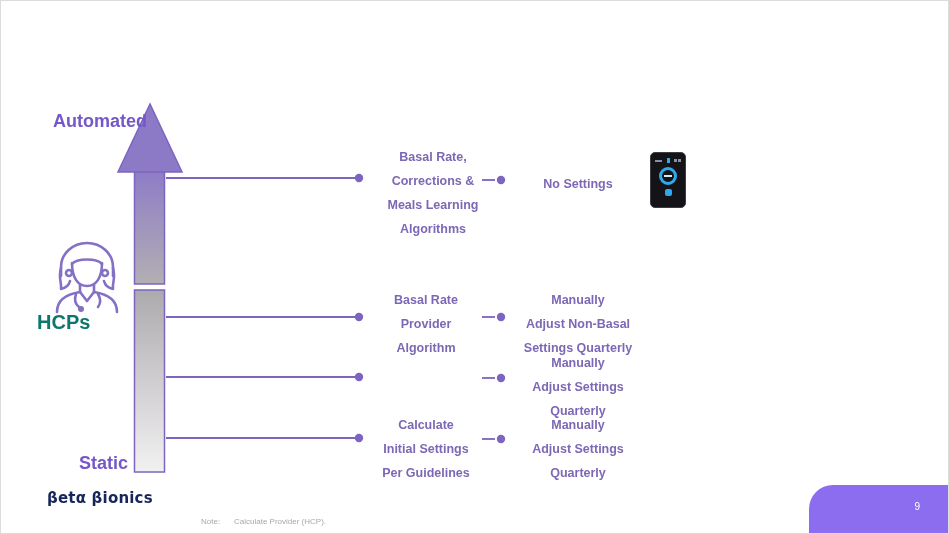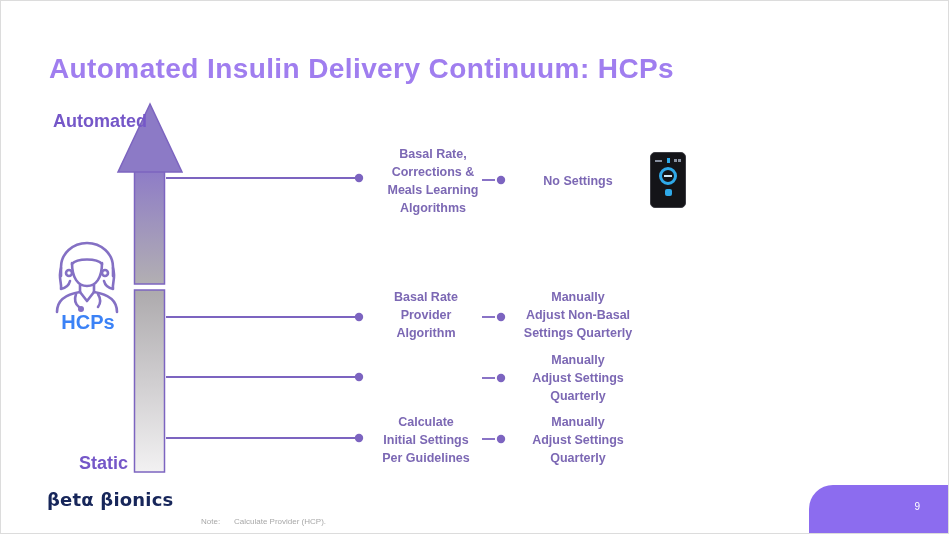--- a/index.html
+++ b/index.html
@@ -13,26 +13,26 @@
     font-size:28px; font-weight:bold; letter-spacing:0.4px;
     color:#A07EEF;
   }
   .artwork { position:absolute; left:0; top:0; }
   .axis-label {
     position:absolute; font-weight:bold; font-size:18px; color:#7557C8;
   }
   .adaptive { left:52px; top:110px; }
   .static  { left:78px; top:452px; }
   .actor-label {
-    position:absolute; left:52px; top:310px; width:70px; text-align:center;
-    font-weight:bold; font-size:20px; color:#3b82f6;
+    position:absolute; left:36px; top:310px; width:70px; text-align:left;
+    font-weight:bold; font-size:20px; color:#0f766e;
   }
   .feature, .action {
     position:absolute; text-align:center; font-weight:bold;
-    font-size:12.5px; line-height:18px; color:#7C68B4; white-space:pre-line;
+    font-size:12.5px; line-height:24px; color:#7C68B4; white-space:pre-line;
   }
   .feature { width:130px; }
   .action  { width:142px; }
   .f1 { left:367px; top:144px; }
   .f2 { left:360px; top:287px; }
   .f3 { left:360px; top:350px; }
   .f4 { left:360px; top:412px; }
   .a1 { left:506px; top:171px; }
   .a2 { left:506px; top:287px; }
   .a3 { left:506px; top:350px; }
@@ -66,37 +66,36 @@
   }
 
   .note {
     position:absolute; top:516px; font-size:8px; color:#A8A8A8;
   }
   .note-label { left:200px; }
   .note-text  { left:233px; }
   .logo {
     position:absolute; left:46px; top:488px;
     font-family:"DejaVu Sans", sans-serif; font-weight:bold;
-    font-size:18px; color:#17265A; letter-spacing:0.2px;
+    font-size:15px; color:#17265A; letter-spacing:0.2px;
   }
   .page-badge {
     position:absolute; right:0; bottom:0; width:139px; height:48px;
     background:#8C6CEF; border-radius:24px 0 0 0;
   }
   .page-number {
     position:absolute; right:28px; top:16px;
     font-size:10px; color:#ffffff;
   }
 </style>
 </head>
 <body>
 
 <div class="slide">
 
-  <h1 class="title">Automated Insulin Delivery Continuum: HCPs</h1>
 
   <svg class="artwork" width="949" height="534" viewBox="0 0 949 534">
     <defs>
       <linearGradient id="gradTop" gradientUnits="userSpaceOnUse" x1="0" y1="170" x2="0" y2="283">
         <stop offset="0" stop-color="#8E7CC7"></stop>
         <stop offset="1" stop-color="#B2AFB2"></stop>
       </linearGradient>
       <linearGradient id="gradBottom" gradientUnits="userSpaceOnUse" x1="0" y1="289" x2="0" y2="471">
         <stop offset="0" stop-color="#ADAAAD"></stop>
         <stop offset="1" stop-color="#F2F1F2"></stop>

